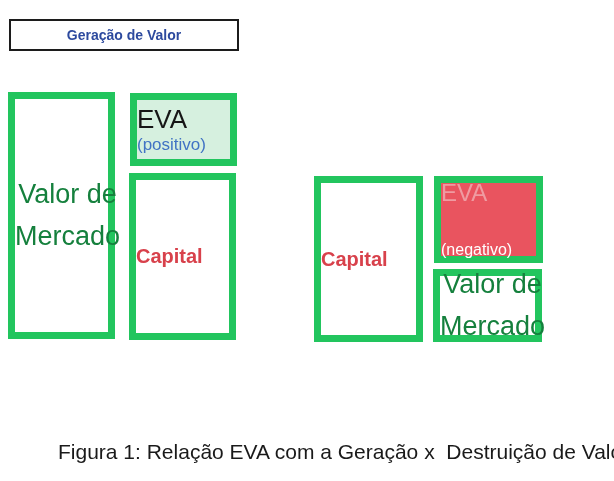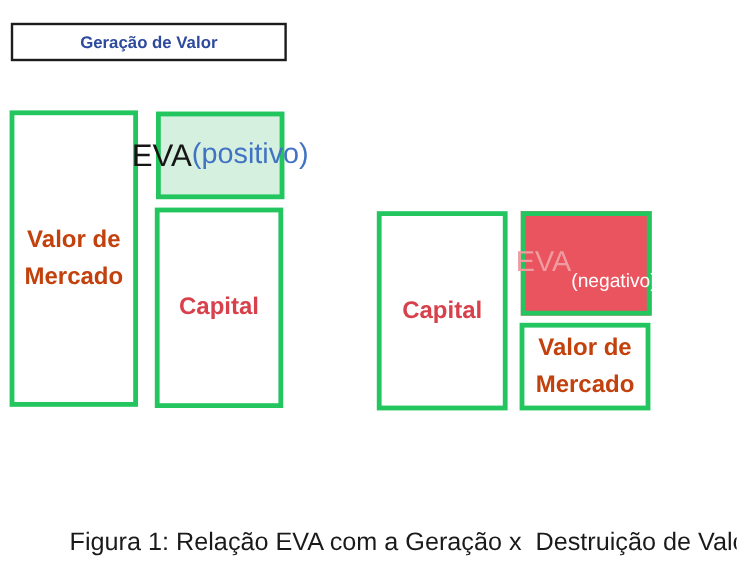--- a/index.html
+++ b/index.html
@@ -26,58 +26,58 @@
     justify-content: center;
     font-weight: bold;
     font-size: 14px;
     letter-spacing: 0px;
   }
   #header-left  { left: 9px;   top: 19px; width: 230px; height: 32px; color: #2d4a9e; }
   #header-right { left: 316px; top: 20px; width: 230px; height: 32px; color: #d8414b; }
 
   
   .diagram-box {
-    border: 4px solid #22c55e;
+    border: 7px solid #22c55e;
     background: #ffffff;
     display: flex;
-    flex-direction: row;
-    align-items: center;
+    flex-direction: column;
+    align-items: flex-start;
     justify-content: center;
     text-align: center;
   }
 
   
   #box-market-left { left: 8px;  top: 92px;  width: 107px; height: 247px; }
   #box-eva-pos     { left: 130px; top: 93px; width: 107px; height: 73px; background: #d6f0df; }
   #box-capital-left{ left: 129px; top: 173px; width: 107px; height: 167px; }
 
   
   #box-capital-right{ left: 314px; top: 176px; width: 109px; height: 166px; }
   #box-eva-neg      { left: 434px; top: 176px; width: 109px; height: 87px; background: #e9545f; }
   #box-market-right { left: 433px; top: 269px; width: 109px; height: 73px; }
 
   .market-label {
-    color: #c2410c;
-    font-weight: bold;
-    font-size: 20px;
+    color: #15803d;
+    font-weight: normal;
+    font-size: 27px;
     line-height: 1.55;
   }
   .capital-label {
     color: #d8414b;
     font-weight: bold;
     font-size: 20px;
   }
   .eva-title-pos {
     color: #161616;
     font-size: 26px;
     line-height: 1.2;
   }
   .eva-sub-pos {
     color: #4173c4;
-    font-size: 24px;
+    font-size: 17px;
     line-height: 1.2;
   }
   .eva-title-neg {
     color: #ef9ba1;
     font-size: 24px;
     line-height: 1.2;
   }
   .eva-sub-neg {
     color: #ffffff;
     font-size: 16px;

